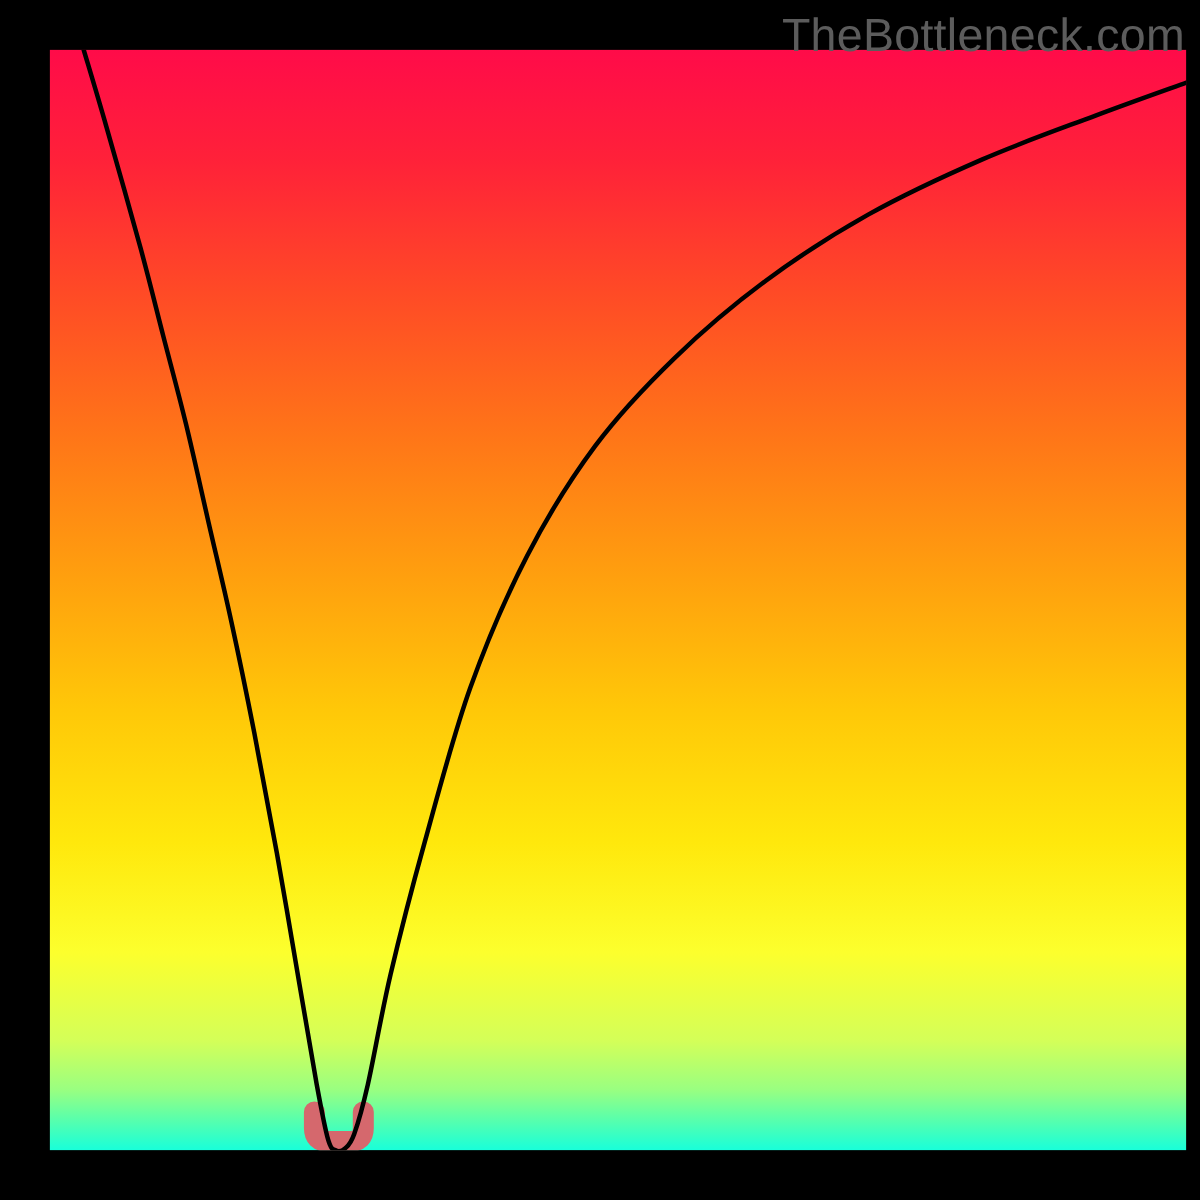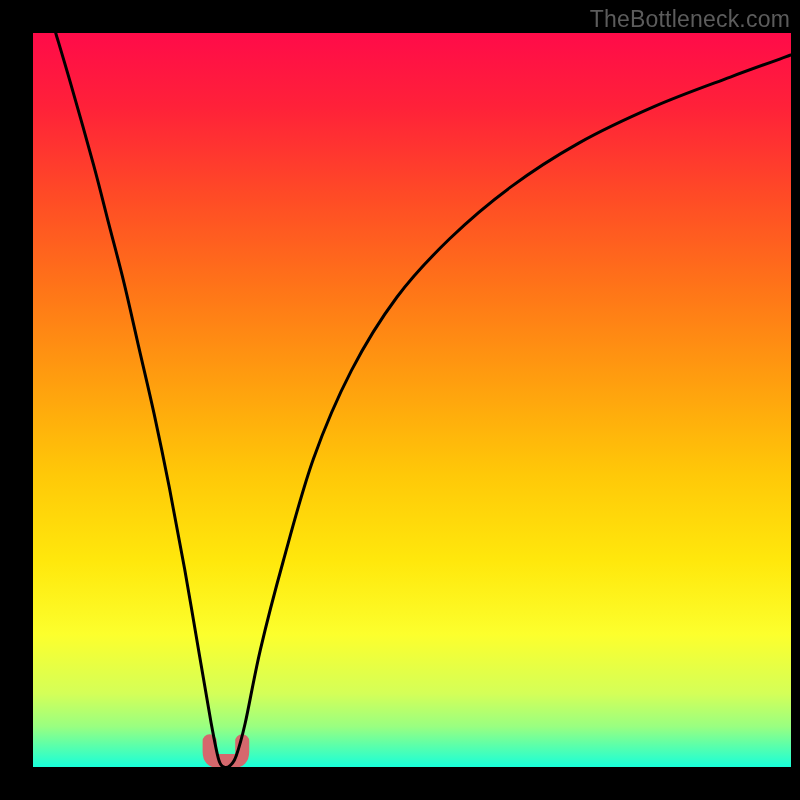--- a/index.html
+++ b/index.html
@@ -25,21 +25,21 @@
     top: 33px;
     width: 758px;
     height: 734px;
     overflow: hidden;
   }
   .watermark {
     position: absolute;
     top: 6px;
     right: 10px;
     color: #5c5c5c;
-    font-size: 23px;
+    font-size: 31px;
     font-weight: 500;
     letter-spacing: 0.2px;
   }
   svg {
     display: block;
   }
 </style>
 </head>
 <body>
 

